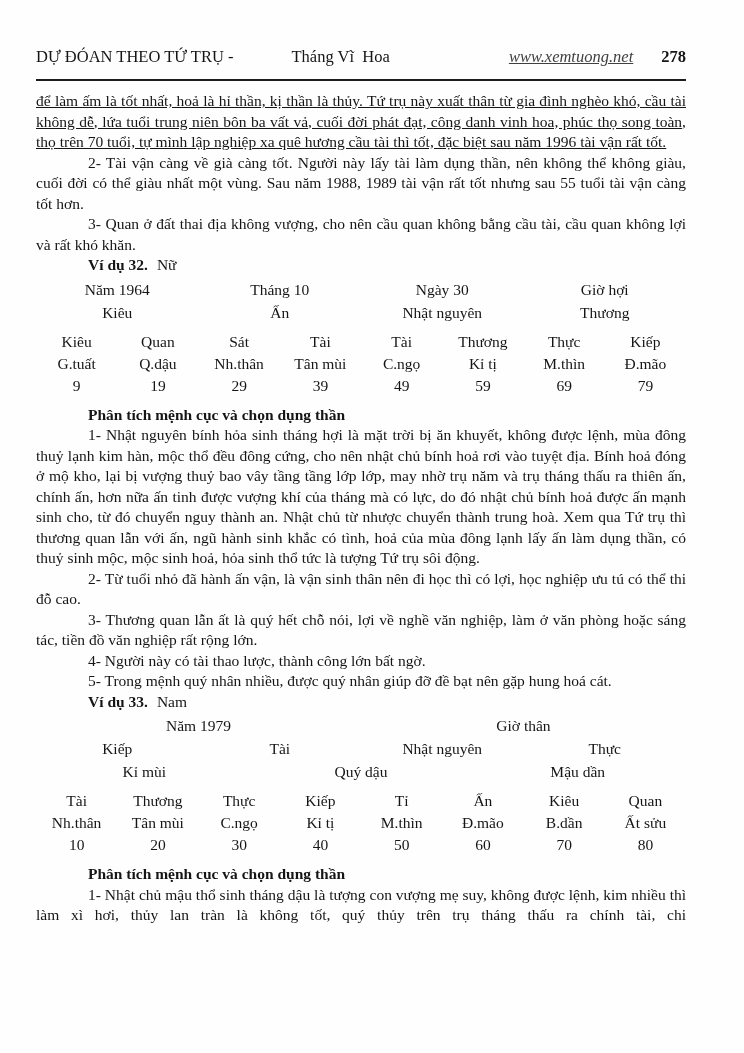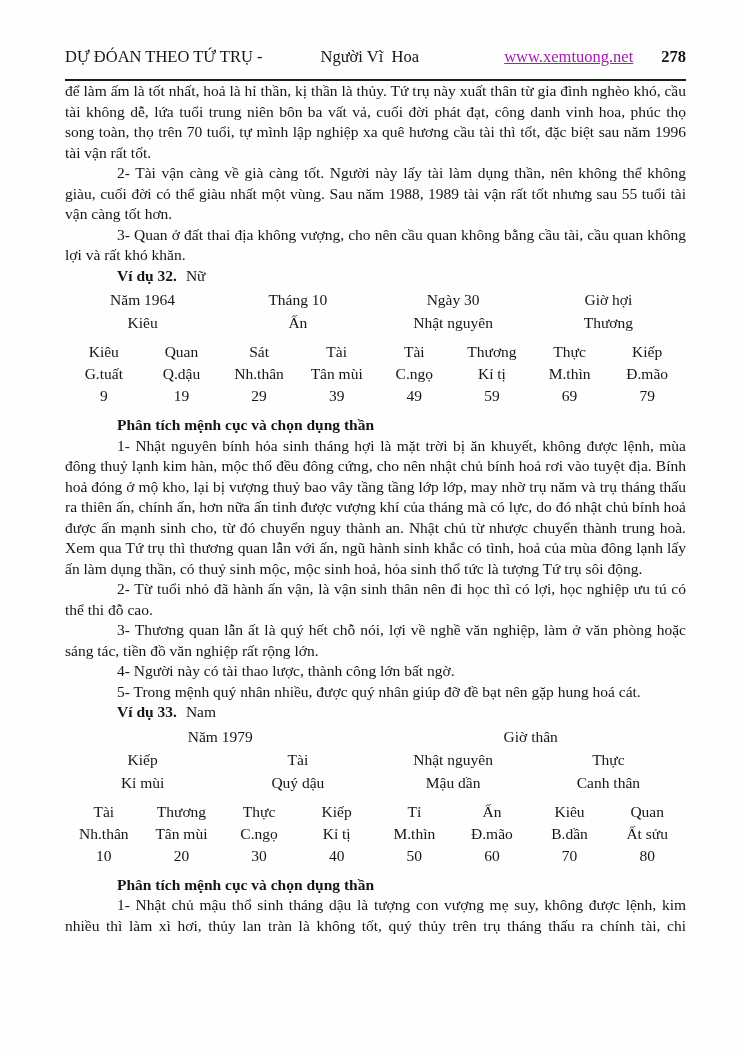--- a/index.html
+++ b/index.html
@@ -1,48 +1,48 @@
 <!DOCTYPE html>
 <html><head>
 <meta charset="utf-8">
 <style>
   html,body{margin:0;padding:0;background:#ffffff;}
   .page{
     width:744px;height:1053px;box-sizing:border-box;
     background:#fefefe;color:#151515;
-    padding:46px 58px 0 65px;
+    padding:46px 58px 0 36px;
     font-family:"Liberation Serif","DejaVu Serif",serif;
     overflow:hidden;
   }
   .header{display:flex;align-items:baseline;font-size:16.5px;line-height:21px;white-space:pre;}
   .h-author{margin-left:58px;}
-  .h-site{margin-left:auto;text-decoration:underline;color:#a21caf;}
+  .h-site{margin-left:auto;text-decoration:underline;color:#404040;font-style:italic;}
   .h-page{margin-left:28px;font-weight:bold;}
   .rule{border-top:2px solid #1c1c1c;margin-top:12px;}
   p{margin:0;font-size:15.5px;line-height:20.5px;text-align:justify;text-indent:52px;}
-  p.first{margin-top:0;text-indent:0;}
+  p.first{margin-top:10px;text-indent:0;text-decoration:underline;}
   p.fill{text-align-last:justify;}
   .vidu{text-indent:52px;}
   .vidu .gender{margin-left:9px;}
   .heading{font-weight:bold;margin-top:8px;text-align:left;}
   .tbl .trow{display:flex;}
   .tbl .tcell{flex:1;text-align:center;font-size:15.5px;line-height:23px;}
   .tbl.pillars{margin-top:2px;}
   .tbl.luck{margin-top:7px;}
   .tbl.luck .tcell{line-height:22px;}
   b{font-weight:bold;}
 </style>
 </head>
 <body>
 
 <div class="page">
 
   <div class="header">
     <span class="h-title">DỰ ĐÓAN THEO TỨ TRỤ -</span>
-    <span class="h-author">Người Vĩ  Hoa</span>
+    <span class="h-author">Tháng Vĩ  Hoa</span>
     <span class="h-site">www.xemtuong.net</span>
     <span class="h-page">278</span>
   </div>
 
   <div class="rule"></div>
 
   <p class="first">để làm ấm là tốt nhất, hoả là hỉ thần, kị thần là thủy. Tứ trụ này xuất thân từ gia đình nghèo khó, cầu tài không dễ, lứa tuổi trung niên bôn ba vất vả, cuối đời phát đạt, công danh vinh hoa, phúc thọ song toàn, thọ trên 70 tuổi, tự mình lập  nghiệp xa quê hương cầu tài thì tốt, đặc biệt sau năm 1996 tài vận rất tốt.</p>
   <p>2- Tài vận càng về già càng tốt. Người này lấy tài làm dụng thần, nên không thể không giàu, cuối đời có thể giàu nhất một vùng. Sau năm 1988, 1989 tài vận rất tốt nhưng sau 55 tuổi tài vận càng tốt hơn.</p>
   <p>3- Quan ở đất thai địa không vượng, cho nên cầu quan không bằng cầu tài, cầu quan không lợi và rất khó khăn.</p>
 
@@ -113,21 +113,20 @@
       <div class="trow">
         <div class="tcell">Kiếp</div>
         <div class="tcell">Tài</div>
         <div class="tcell">Nhật nguyên</div>
         <div class="tcell">Thực</div>
       </div>
       <div class="trow">
         <div class="tcell">Kỉ mùi</div>
         <div class="tcell">Quý dậu</div>
         <div class="tcell">Mậu dần</div>
-        <div class="tcell">Canh thân</div>
       </div>
     </div>
 
   <div class="tbl luck">
       <div class="trow">
         <div class="tcell">Tài</div>
         <div class="tcell">Thương</div>
         <div class="tcell">Thực</div>
         <div class="tcell">Kiếp</div>
         <div class="tcell">Tỉ</div>

